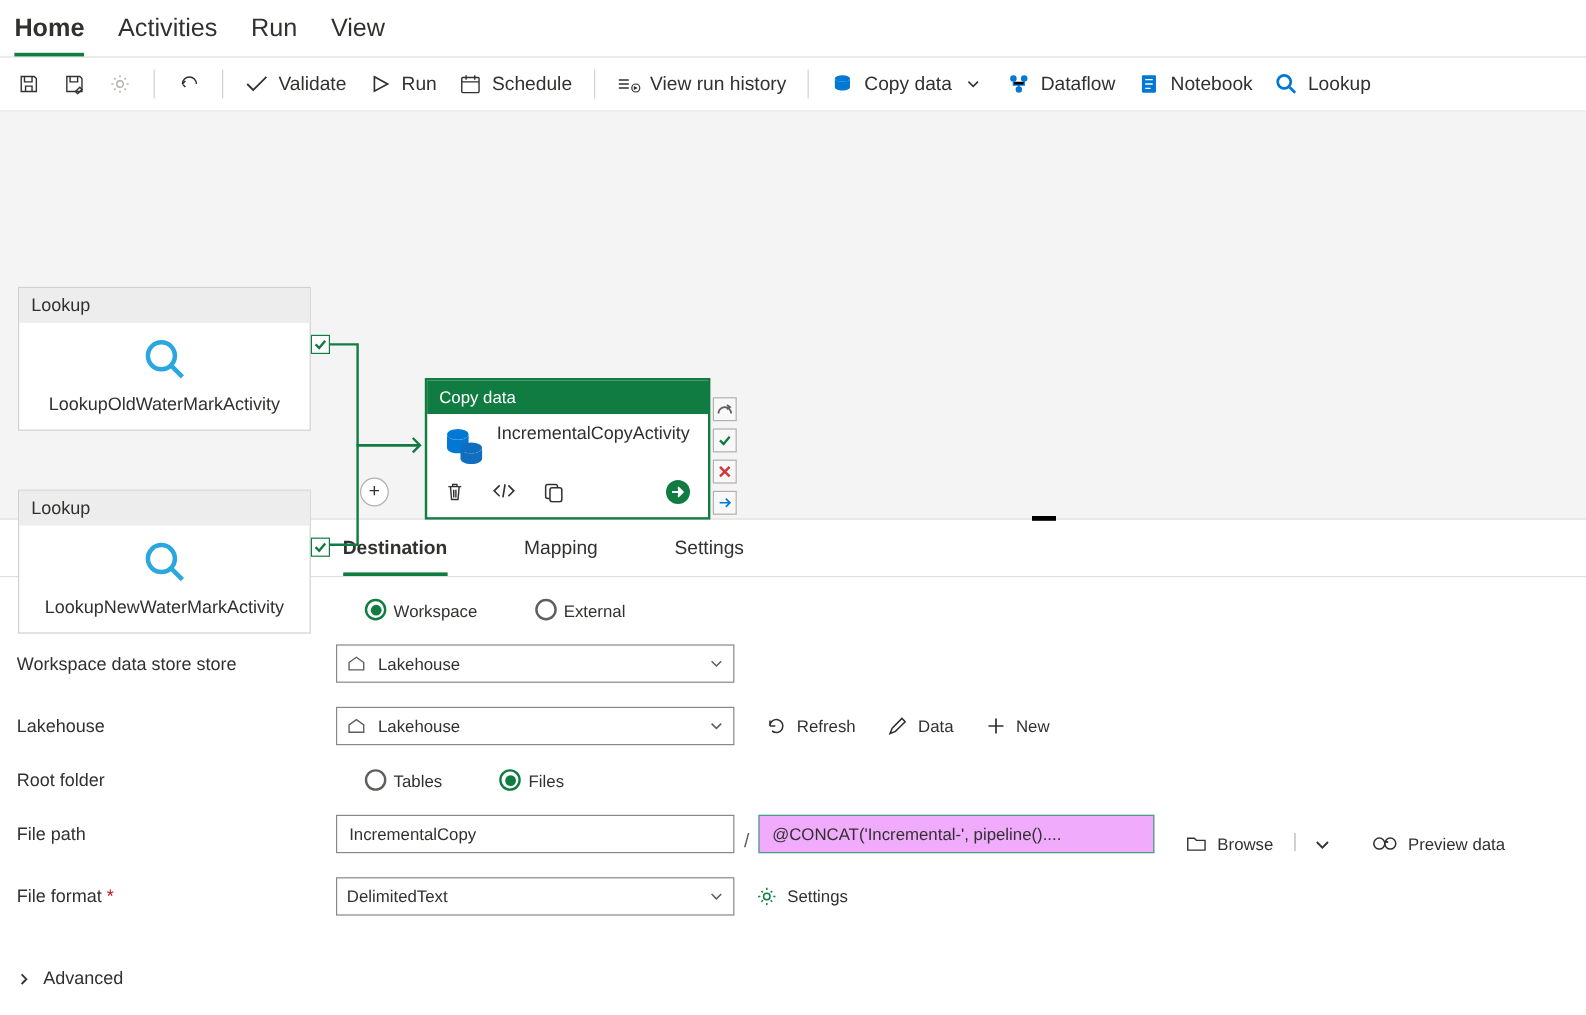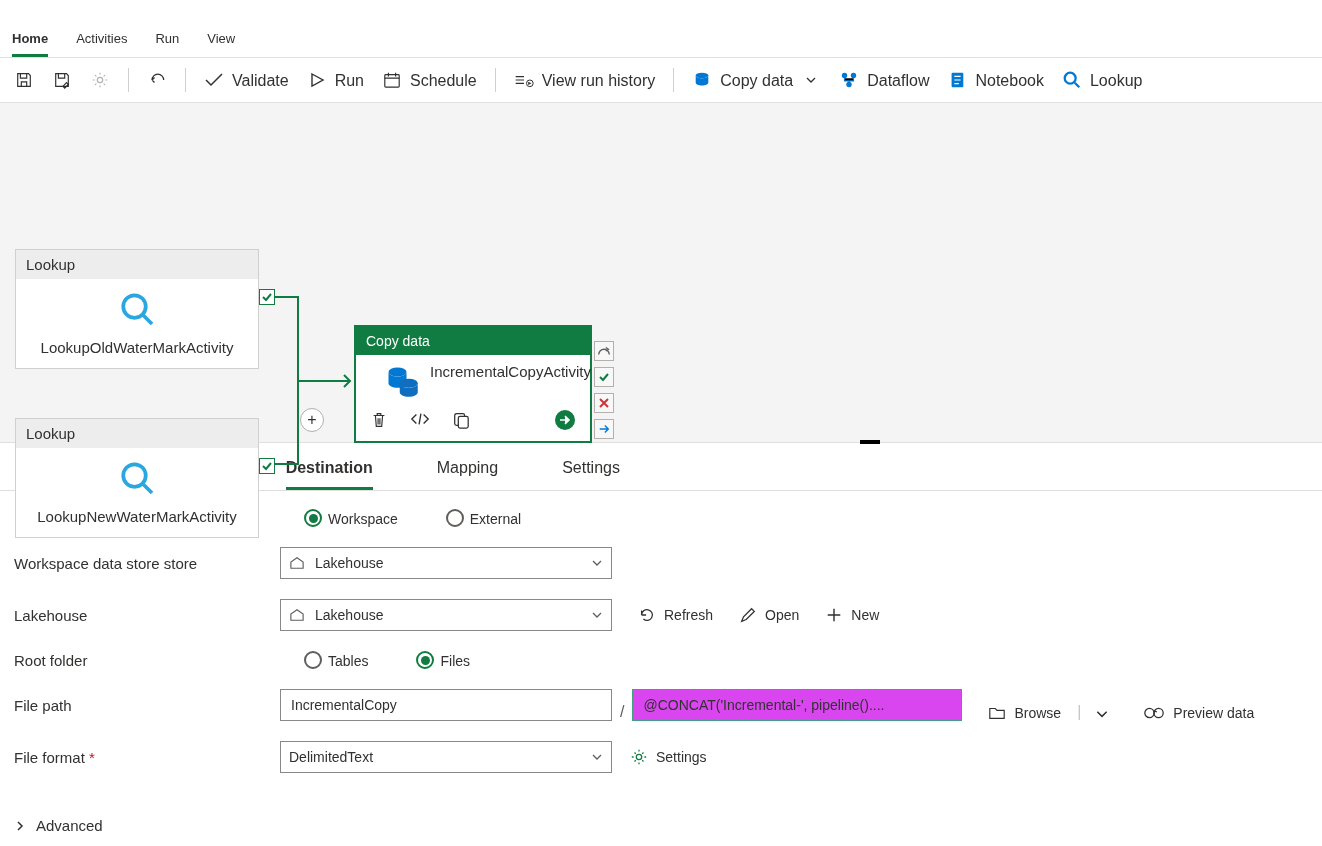--- a/index.html
+++ b/index.html
@@ -1,35 +1,35 @@
 <!DOCTYPE html>
 <html><head>
 <meta charset="utf-8">
 <style>
 * { box-sizing: border-box; margin: 0; padding: 0; }
 body { font-family: 'Segoe UI', Tahoma, sans-serif; font-size: 14px; color: #323130; background: #fff; width: 1322px; }
 .top-tabs { display: flex; gap: 28px; padding: 8px 12px 0 12px; border-bottom: 1px solid #e1dfdd; }
-.top-tab { padding: 4px 0 8px 0; cursor: pointer; font-size: 13px; margin-top: 19px; }
+.top-tab { padding: 4px 0 8px 0; cursor: pointer; font-size: 21px; }
 .top-tab.active { font-weight: 600; border-bottom: 3px solid #107c41; }
 .toolbar { display: flex; align-items: center; gap: 18px; padding: 10px 14px; border-bottom: 1px solid #e1dfdd; }
 .tb-group { display: flex; align-items: center; gap: 18px; }
 .tb-sep { width: 1px; height: 24px; background: #d2d0ce; }
 .tb-btn { display: inline-flex; align-items: flex-end; gap: 8px; cursor: pointer; font-size: 16px; }
 .tb-ico { display: inline-flex; width: 20px; height: 20px; align-items: center; justify-content: center; }
 svg { display: block; }
 .canvas { position: relative; height: 340px; background: #f4f4f4; border-bottom: 1px solid #e1dfdd; }
 .canvas-split-mark { position: absolute; bottom: -2px; left: 860px; width: 20px; height: 4px; background: #000; }
 .node { position: absolute; width: 244px; border: 1px solid #d2d0ce; background: #fff; }
 .node-head { background: #ededed; padding: 6px 10px; font-size: 15px; }
 .node-body { display: flex; align-items: center; gap: 10px; padding: 10px 10px; flex-direction: column; }
 .node-body span { font-size: 15px; line-height: 1.25; }
 .lookup-ico { width: 40px; height: 40px; }
 .copy-node { position: absolute; left: 354px; top: 222px; width: 238px; border: 2px solid #107c41; background: #fff; }
 .copy-head { background: #107c41; color: #fff; padding: 6px 10px; }
-.copy-body { display: flex; gap: 10px; padding: 8px 12px 4px 28px; align-items: flex-start; }
+.copy-body { display: flex; gap: 10px; padding: 8px 12px 4px 12px; align-items: flex-start; }
 .copy-body span { font-size: 15px; line-height: 1.25; }
 .copy-toolbar { display: flex; justify-content: space-between; align-items: center; padding: 6px 14px 10px 14px; }
 .copy-toolbar .left { display: flex; gap: 22px; }
 .ctb-ico { cursor: pointer; }
 .side-badges { position: absolute; left: 594px; top: 238px; display: flex; flex-direction: column; gap: 6px; }
 .badge { width: 20px; height: 20px; border: 1px solid #b3b0ad; background: #f8f8f8; display: flex; align-items: center; justify-content: center; font-size: 13px; font-weight: bold; }
 .badge.green { color: #107c41; }
 .badge.red { color: #d13438; }
 .badge.blue { color: #0078d4; }
 .badge.gray { color: #605e5c; }
@@ -47,21 +47,21 @@
 .radio { display: inline-flex; align-items: flex-end; gap: 6px; margin-right: 24px; cursor: pointer; margin-left: 24px; }
 .radio-dot { width: 18px; height: 18px; border: 2px solid #605e5c; border-radius: 50%; display: inline-flex; align-items: center; justify-content: center; }
 .radio-dot.sel { border-color: #107c41; }
 .radio-dot.sel::after { content: ''; width: 9px; height: 9px; background: #107c41; border-radius: 50%; }
 .dropdown { width: 332px; height: 32px; border: 1px solid #8a8886; display: flex; align-items: center; padding: 0 8px; justify-content: space-between; cursor: pointer; }
 .dd-left { display: flex; align-items: center; gap: 10px; }
 .dd-caret { color: #605e5c; }
 .link-btn { display: inline-flex; align-items: center; gap: 8px; cursor: pointer; margin-left: 26px; }
 .file-path { display: flex; align-items: flex-end; gap: 8px; }
 .input-box { width: 332px; height: 32px; border: 1px solid #8a8886; padding: 0 10px; display: flex; align-items: center; }
-.expr-box { width: 330px; height: 32px; border: 1px solid #40a080; background: #d946ef; padding: 0 10px; display: flex; align-items: center; overflow: hidden; white-space: nowrap; }
+.expr-box { width: 330px; height: 32px; border: 1px solid #40a080; background: #f0abfc; padding: 0 10px; display: flex; align-items: center; overflow: hidden; white-space: nowrap; }
 .slash { font-size: 16px; color: #605e5c; }
 .caret-sep { font-size: 16px; color: #c8c6c4; margin: 0 6px 0 8px; }
 .advanced { display: inline-flex; align-items: center; gap: 10px; padding: 6px 14px 18px 14px; cursor: pointer; font-size: 15px; }
 </style>
 </head>
 <body>
 
 
 
 
@@ -362,21 +362,21 @@
           </svg>
         </span>
         <span>Refresh</span>
       </div>
     <div class="link-btn">
         <span>
           <svg width="18" height="18" viewBox="0 0 20 20">
             <path fill="none" stroke="#323130" stroke-width="1.4" d="M3 17l2-5 9-9 3 3-9 9z"></path>
           </svg>
         </span>
-        <span>Open</span>
+        <span>Data</span>
       </div>
     <div class="link-btn">
         <span>
           <svg width="18" height="18" viewBox="0 0 20 20">
             <path stroke="#323130" stroke-width="1.6" d="M10 3v14M3 10h14"></path>
           </svg>
         </span>
         <span>New</span>
       </div>
   </div>

